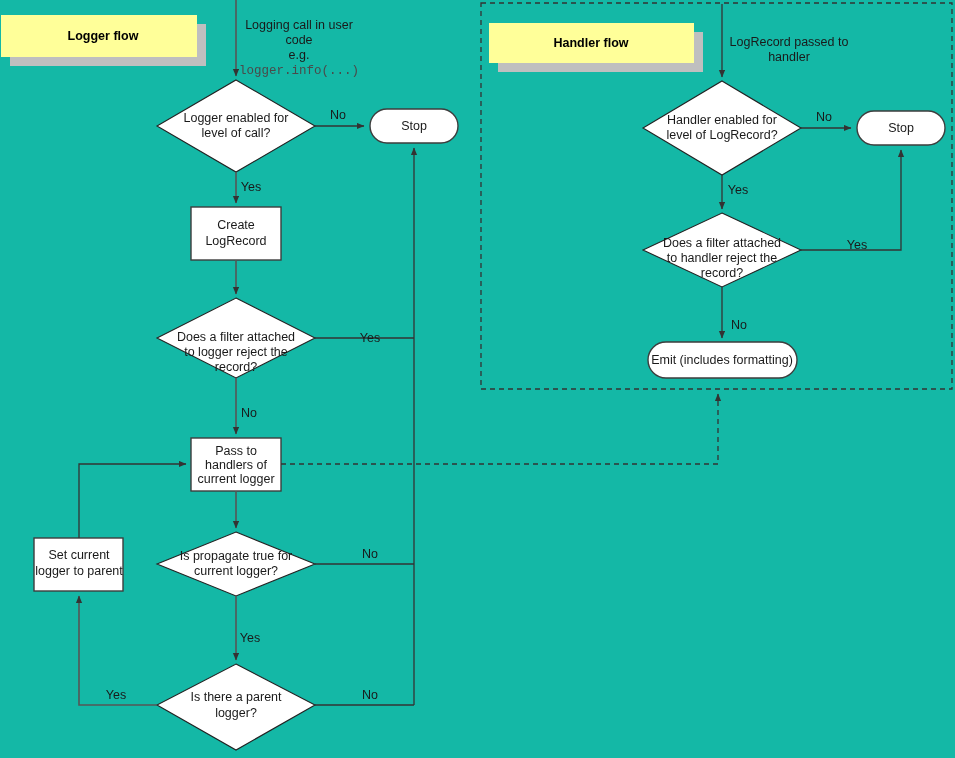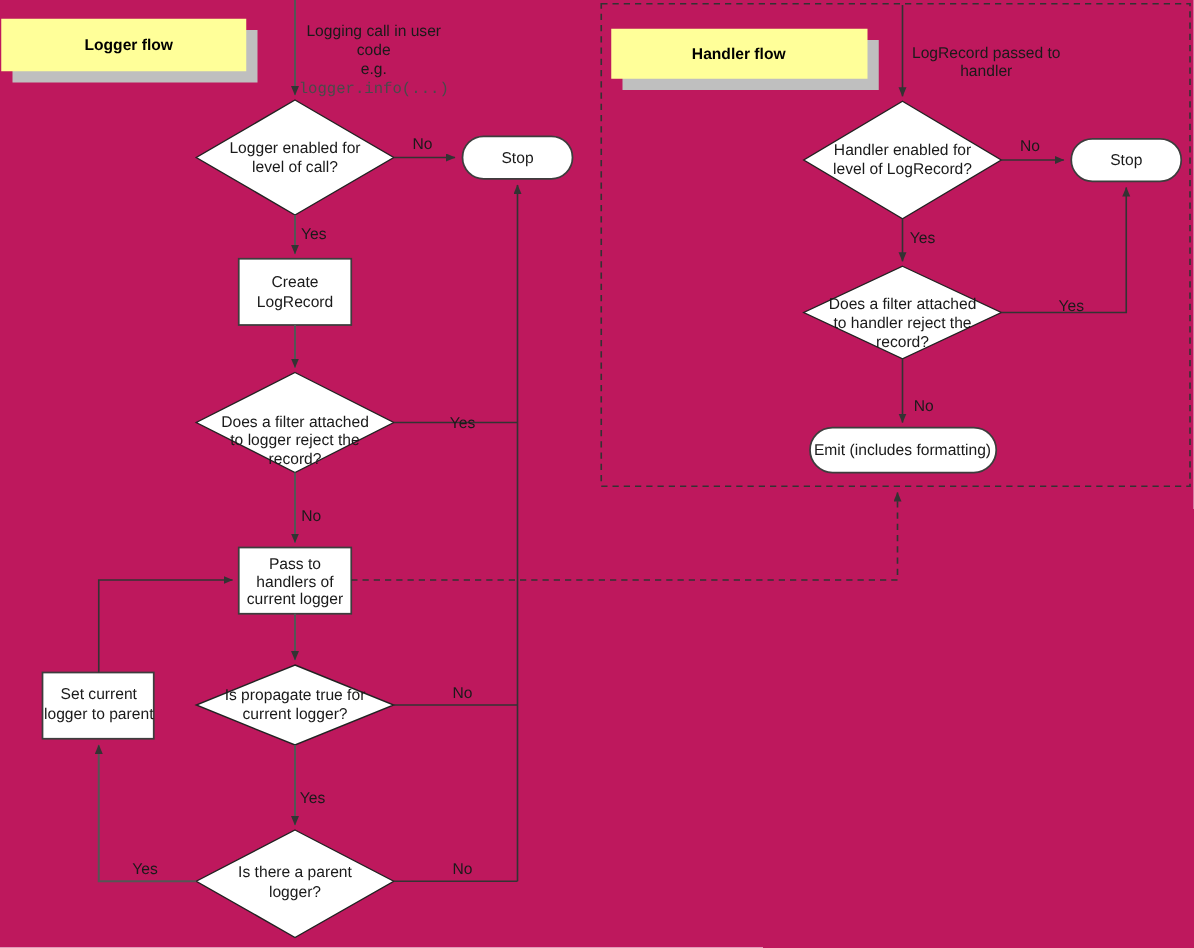--- a/index.html
+++ b/index.html
@@ -7,21 +7,21 @@
     padding: 0;
     background: #ffffff;
   }
   body {
     font-family: "Liberation Sans", sans-serif;
   }
   #canvas {
     position: relative;
     width: 955px;
     height: 758px;
-    background: #be185d;
+    background: #14b8a6;
     overflow: hidden;
   }
   svg#flow {
     position: absolute;
     left: 0;
     top: 0;
     width: 955px;
     height: 758px;
   }
   .node-text {

